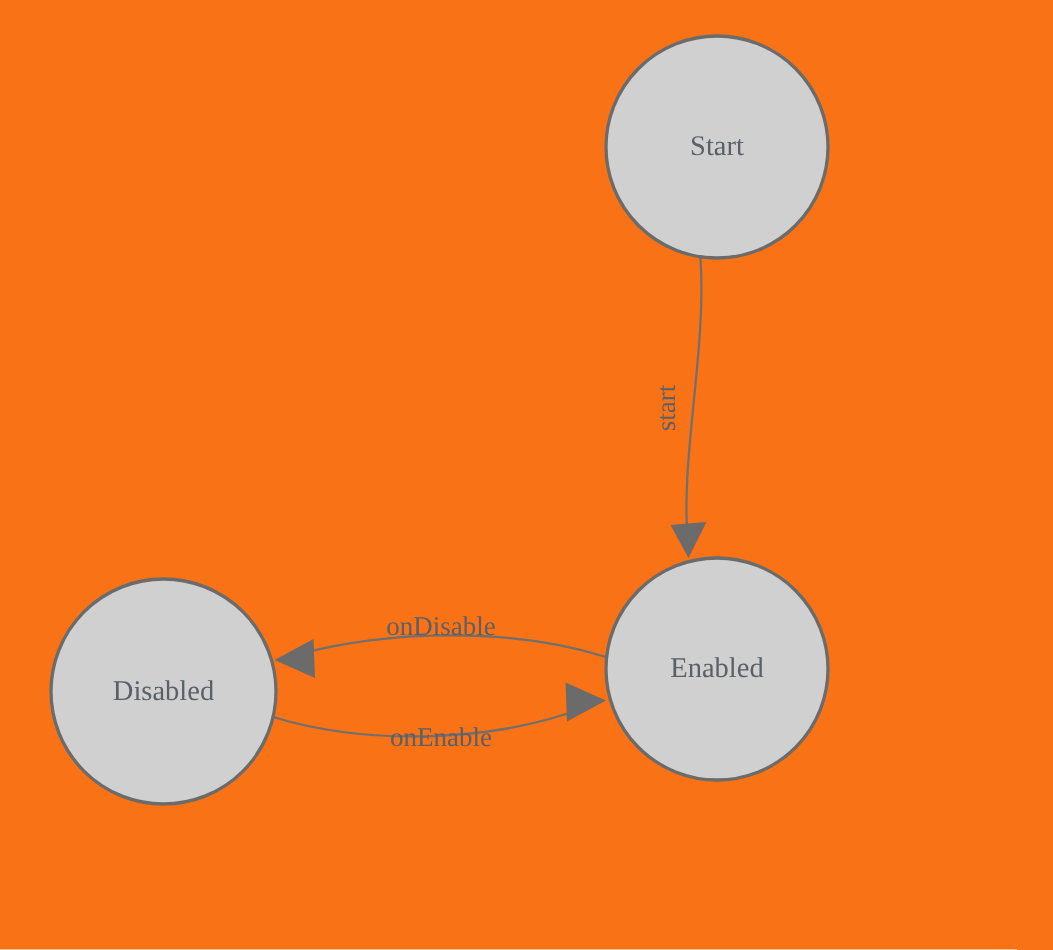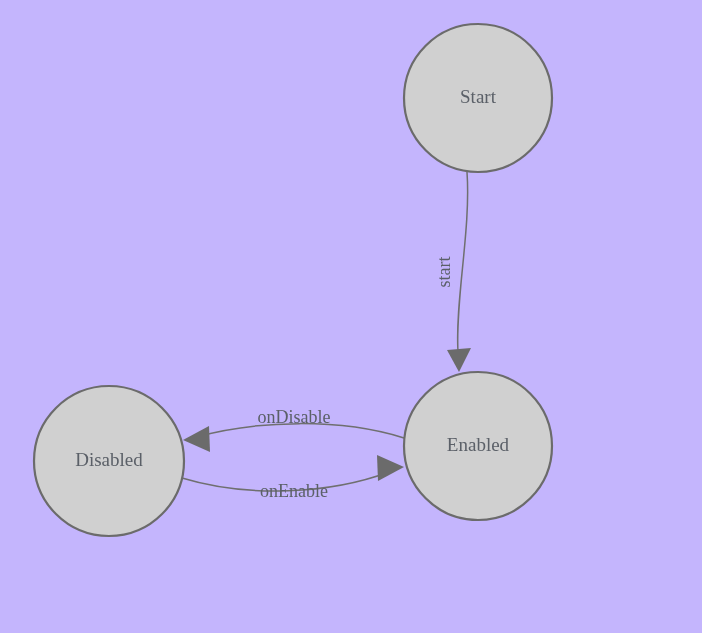--- a/index.html
+++ b/index.html
@@ -10,21 +10,21 @@
   body {
     width: 702px;
     height: 633px;
     overflow: hidden;
     font-family: "Liberation Serif", "DejaVu Serif", serif;
   }
   #diagram-root {
     position: relative;
     width: 702px;
     height: 633px;
-    background: #c4b5fd;
+    background: #f97316;
   }
   #diagram-svg {
     position: absolute;
     top: 0;
     left: 0;
     width: 702px;
     height: 633px;
     display: block;
   }
   .node-circle {

